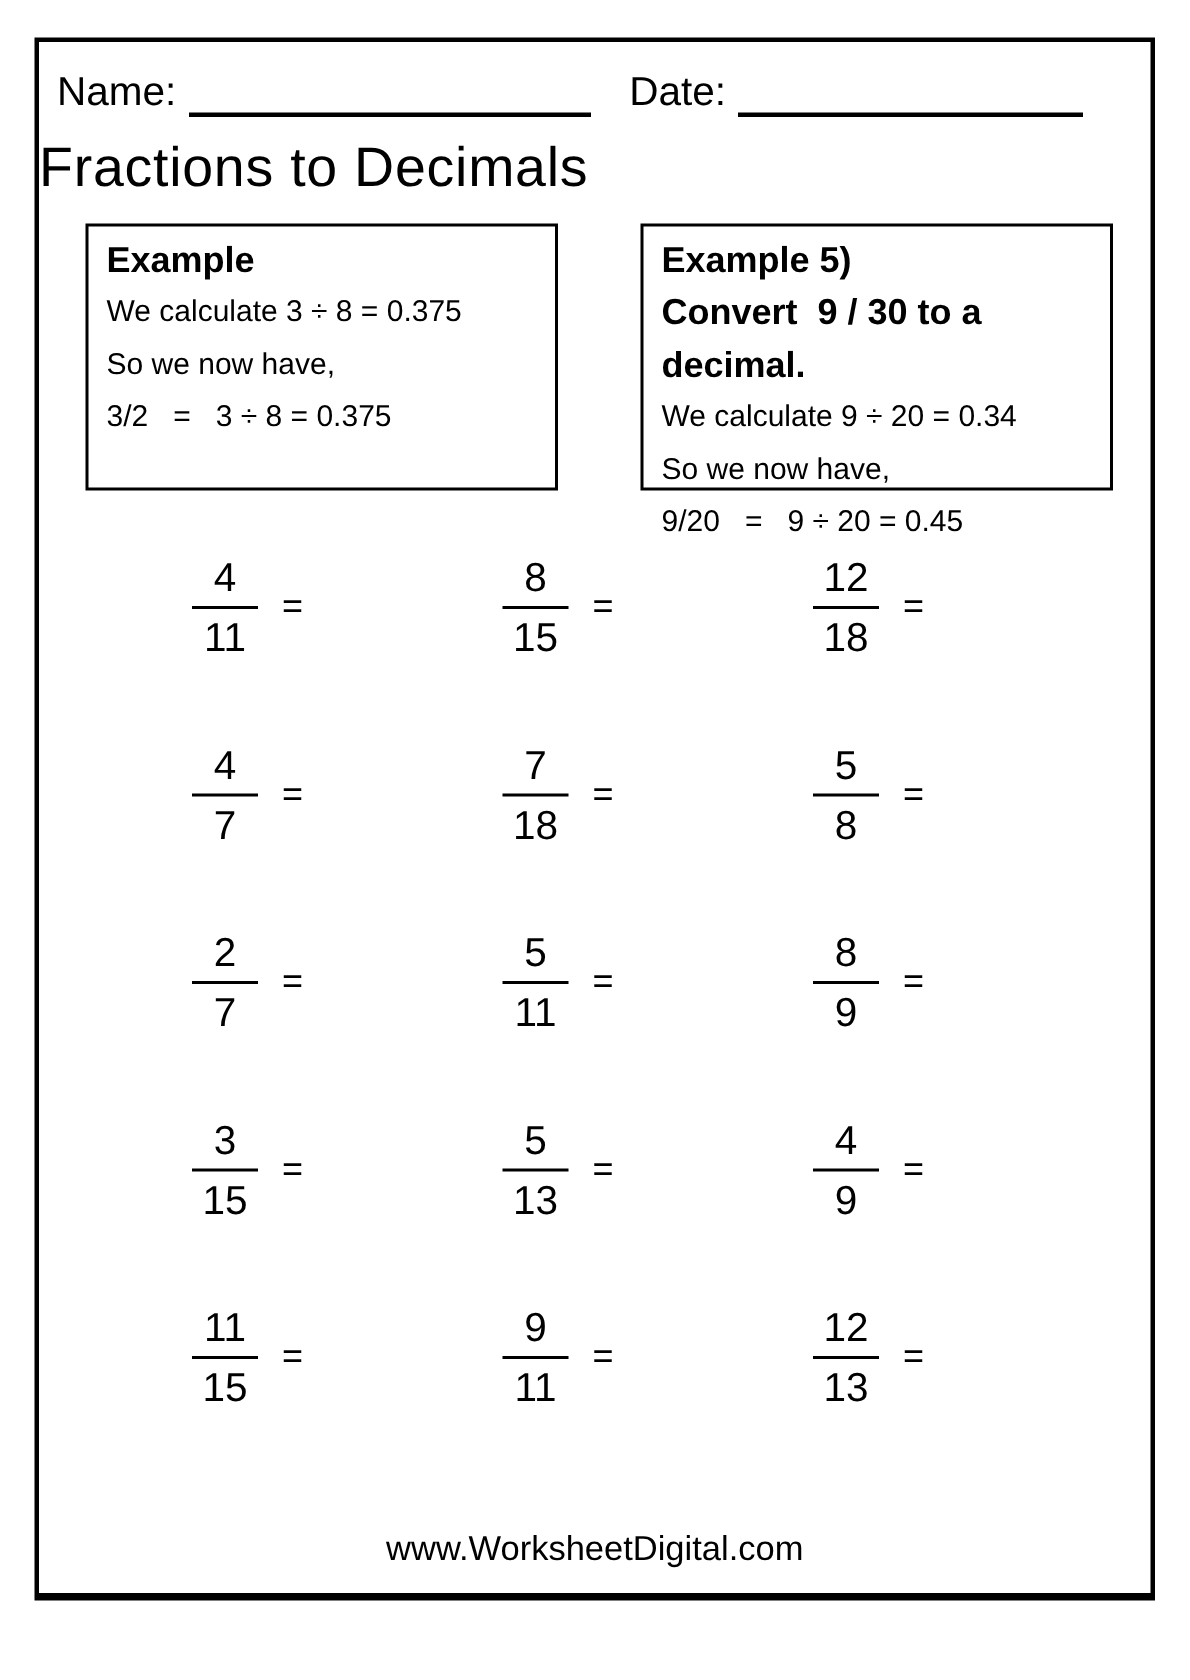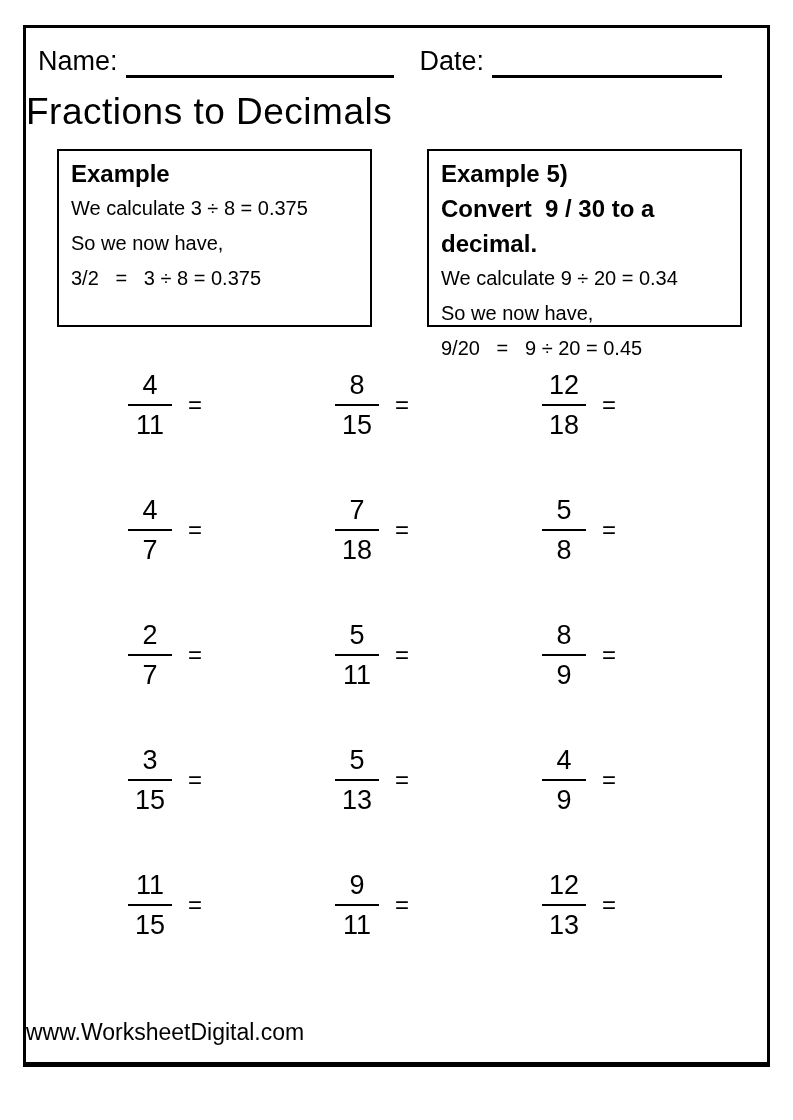--- a/index.html
+++ b/index.html
@@ -72,20 +72,21 @@
   .numerator, .denominator { font-size: 27px; line-height: 30px; }
   .numerator { margin-bottom: 4px; }
   .denominator { margin-top: 4px; }
   .frac-bar { height: 0; border-top: 2.5px solid #000; }
   .equals { font-size: 24px; margin-left: 16px; }
   .answer-space { width: 70px; height: 52px; }
 
   
   .footer {
     position: absolute; left: 0; right: 0; bottom: 16px;
+    text-align: center;
     font-size: 23px;
   }
 </style>
 </head>
 <body>
 
 <div class="page">
   <div class="frame">
 
     <div class="header-row">

